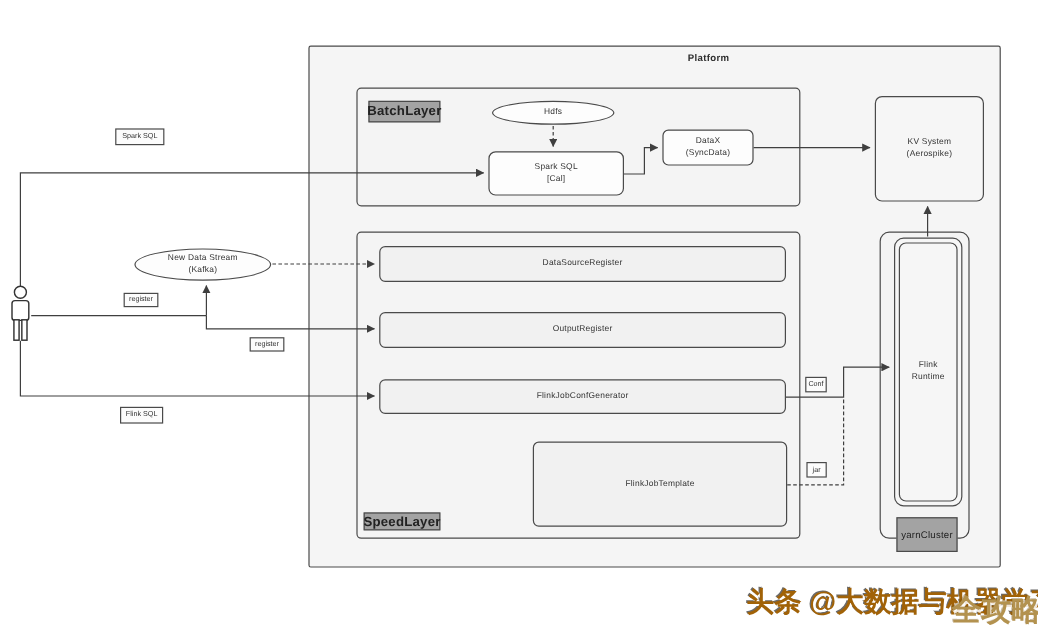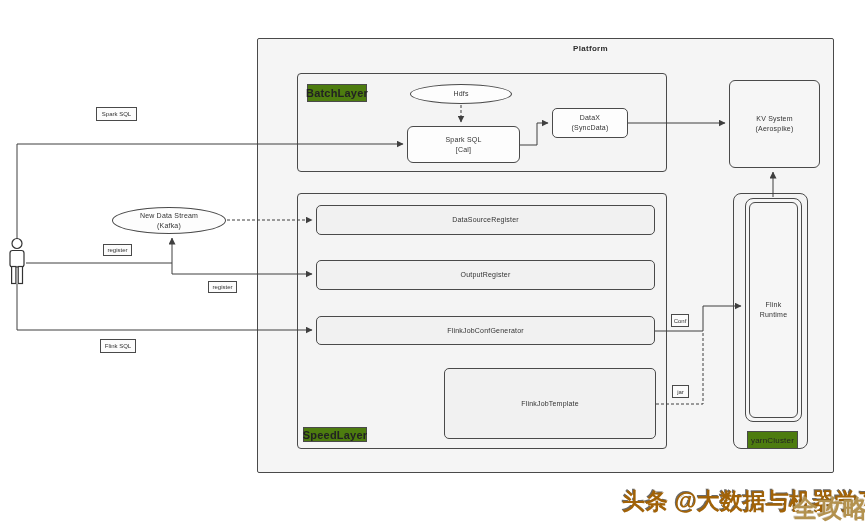--- a/index.html
+++ b/index.html
@@ -13,21 +13,21 @@
   .platform-title { position:absolute; left:257px; top:44px; width:577px; text-align:center;
                     font-size:8px; font-weight:bold; letter-spacing:.3px;margin-left:45px; }
   svg.lines { position:absolute; left:0; top:0; z-index:2; }
   .node { position:absolute; z-index:3; background:#f1f1f1; border:1px solid #4a4a4a; box-sizing:border-box;
           display:flex; flex-direction:column; align-items:center; justify-content:center;
           text-align:center; font-size:7px; line-height:1.4; letter-spacing:.2px; color:#333; }
   .white { background:#fdfdfd; }
   .ellipse { border-radius:50%; }
   .r5 { border-radius:5px; } .r6 { border-radius:6px; } .r8 { border-radius:8px; }
   .flink-inner { position:absolute; inset:3px; border:1px solid #4a4a4a; border-radius:6px; pointer-events:none; }
-  .layer-label { position:absolute; z-index:4; background:#4d7c0f; border:1px solid #4a4a4a; box-sizing:border-box;
+  .layer-label { position:absolute; z-index:4; background:#a3a3a3; border:1px solid #4a4a4a; box-sizing:border-box;
                  display:flex; align-items:center; justify-content:center;
                  font-size:11px; font-weight:bold; color:#222; letter-spacing:.2px; }
   .small-label { font-size:8px; font-weight:normal; }
   .tag { position:absolute; z-index:4; background:#fcfcfc; border:1px solid #4a4a4a; box-sizing:border-box;
          display:flex; align-items:center; justify-content:center; font-size:6px; color:#333; }
   .watermark { position:absolute; z-index:5; left:622px; top:486px; white-space:nowrap;
                font-size:23px; font-weight:bold; color:#a16207;
                text-shadow:2px 2px 0 #ffffff, -1px -1px 0 #6a6a6a; }
   .logo { position:absolute; z-index:6; left:793px; top:492px; white-space:nowrap;
           font-size:25px; font-weight:bold; color:#b3924f;
@@ -67,21 +67,21 @@
     <g stroke="#333" stroke-width="1.2" fill="#ffffff">
       <circle cx="17" cy="243.5" r="5"></circle>
       <rect x="10" y="250.5" width="14" height="16.5" rx="2.5"></rect>
       <rect x="11.6" y="266.5" width="4.3" height="17"></rect>
       <rect x="18.2" y="266.5" width="4.3" height="17"></rect>
     </g>
   </svg>
 
   <div class="layer-label" style="left:307px;top:84px;width:60px;height:18px;">BatchLayer</div>
   <div class="layer-label" style="left:303px;top:427px;width:64px;height:15px;">SpeedLayer</div>
-  <div class="layer-label small-label" style="left:747px;top:431px;width:51px;height:18px;">yarnCluster</div>
+  <div class="layer-label small-label" style="left:747px;top:431px;width:51px;height:29px;">yarnCluster</div>
 
   <div class="node white ellipse" style="left:410px;top:84px;width:102px;height:20px;">
     <span>Hdfs</span>
   </div>
 
   <div class="node white r6" style="left:407px;top:126px;width:113px;height:37px;">
     <span>Spark SQL</span>
     <span>[Cal]</span>
   </div>
 

